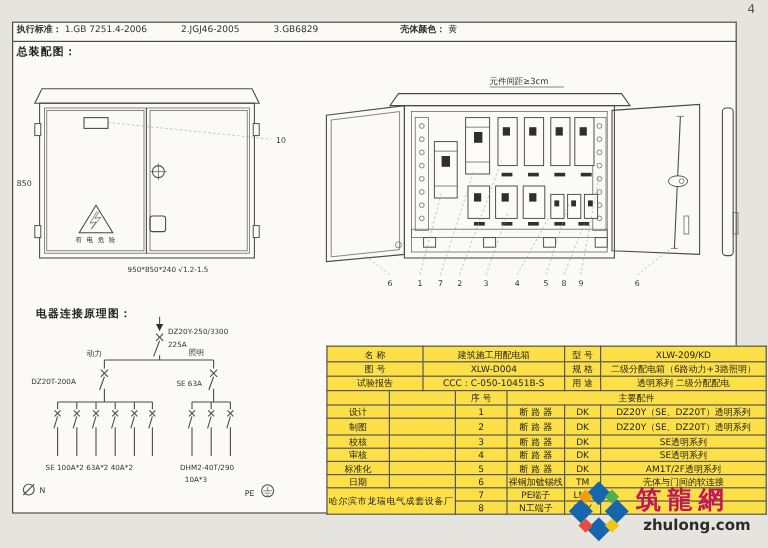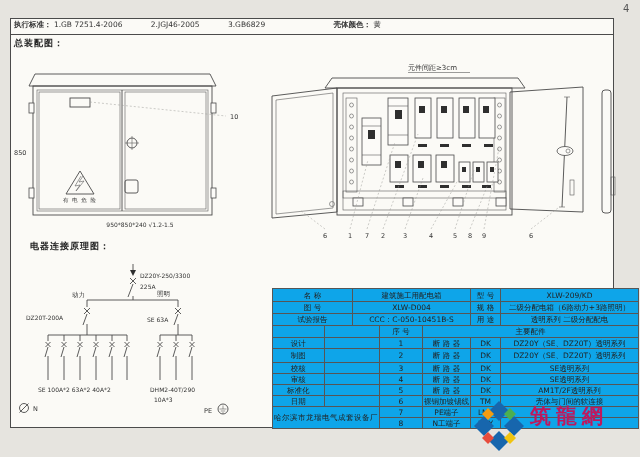--- a/index.html
+++ b/index.html
@@ -16,21 +16,21 @@
   .seclabel{position:absolute;font-size:9px;font-weight:bold;color:#222;letter-spacing:1px;}
   svg{position:absolute;overflow:visible;}
   svg text{fill:#333;font-family:"DejaVu Sans","Liberation Sans",sans-serif;}
   .ln{stroke:#4a4a4a;stroke-width:0.9;fill:none;}
   .lnt{stroke:#5a5a5a;stroke-width:0.6;fill:none;}
   .comp{stroke:#4a4a4a;stroke-width:0.8;fill:#fcfbf8;}
   .dark{fill:#2f2f2f;stroke:none;}
   .leader{stroke:#9a9a96;stroke-width:0.5;stroke-dasharray:2 2;fill:none;}
   .t6{font-size:6px;} .t65{font-size:6.5px;} .t55{font-size:5.5px;} .t7{font-size:7px;}
   table.tb{position:absolute;left:272px;top:288px;border-collapse:collapse;table-layout:fixed;
-           background:#0ea5e9;}
+           background:#fde047;}
   table.tb td{border:1px solid #565656;padding:0 1px;text-align:center;overflow:hidden;
               white-space:nowrap;font-size:7.5px;line-height:9px;color:#222;}
   td.big{font-weight:normal;font-size:8.5px;}
   td.small{font-size:7px;}
   td.factory{font-size:8.5px;letter-spacing:0.5px;}
   .logo{position:absolute;left:472px;top:398px;width:160px;height:58px;z-index:6;}
   .logo-title{position:absolute;left:58px;top:4px;font-family:"DejaVu Serif","Liberation Serif",serif;
               font-weight:bold;font-size:21px;color:#be185d;letter-spacing:5px;white-space:nowrap;}
   .logo-domain{position:absolute;left:64px;top:32px;font-weight:bold;font-size:12.5px;color:#2b2b2b;}
 </style>
@@ -44,21 +44,21 @@
 <div class="hdr">
   <b>执行标准：</b>
   <span class="std">1.GB 7251.4-2006</span>
   <span class="std">2.JGJ46-2005</span>
   <span class="std">3.GB6829</span>
   <b style="margin-left:40px">壳体颜色：</b>
   <span>黄</span>
 </div>
 
 <div class="seclabel" style="left:14px;top:37px;">总装配图：</div>
-<div class="seclabel" style="left:14px;top:240px;padding-left:16px;">电器连接原理图：</div>
+<div class="seclabel" style="left:14px;top:255px;padding-left:16px;">电器连接原理图：</div>
 
 <svg style="left:12px;top:60px;" width="245" height="172" viewBox="0 0 245 172">
   <polygon class="ln" points="23,14 198,14 204,26 17,26"></polygon>
   <rect class="ln" x="21" y="26" width="179" height="129"></rect>
   <rect class="lnt" x="25" y="30" width="171" height="121"></rect>
   <line class="ln" x1="110" y1="30" x2="110" y2="151"></line>
   <rect class="lnt" x="27" y="32" width="81" height="117"></rect>
   <rect class="lnt" x="113" y="32" width="81" height="117"></rect>
 
   <rect class="comp" x="17" y="43" width="5" height="10"></rect>
@@ -443,13 +443,14 @@
     <polygon points="27,3 37,13 27,23 17,13" fill="#1766ad"></polygon>
     <polygon points="27,33 37,43 27,53 17,43" fill="#1766ad"></polygon>
     <polygon points="2,28 12,18 22,28 12,38" fill="#1766ad"></polygon>
     <polygon points="32,28 42,18 52,28 42,38" fill="#1766ad"></polygon>
     <polygon points="16,10 22,16 16,22 10,16" fill="#f39c12"></polygon>
     <polygon points="38,10 44,16 38,22 32,16" fill="#4caf50"></polygon>
     <polygon points="16,34 22,40 16,46 10,40" fill="#e74c3c"></polygon>
     <polygon points="38,34 44,40 38,46 32,40" fill="#f1c40f"></polygon>
   </svg>
   <div class="logo-title">筑龍網</div>
+  <div class="logo-domain">zhulong.com</div>
 </div>
 
 </body></html>

